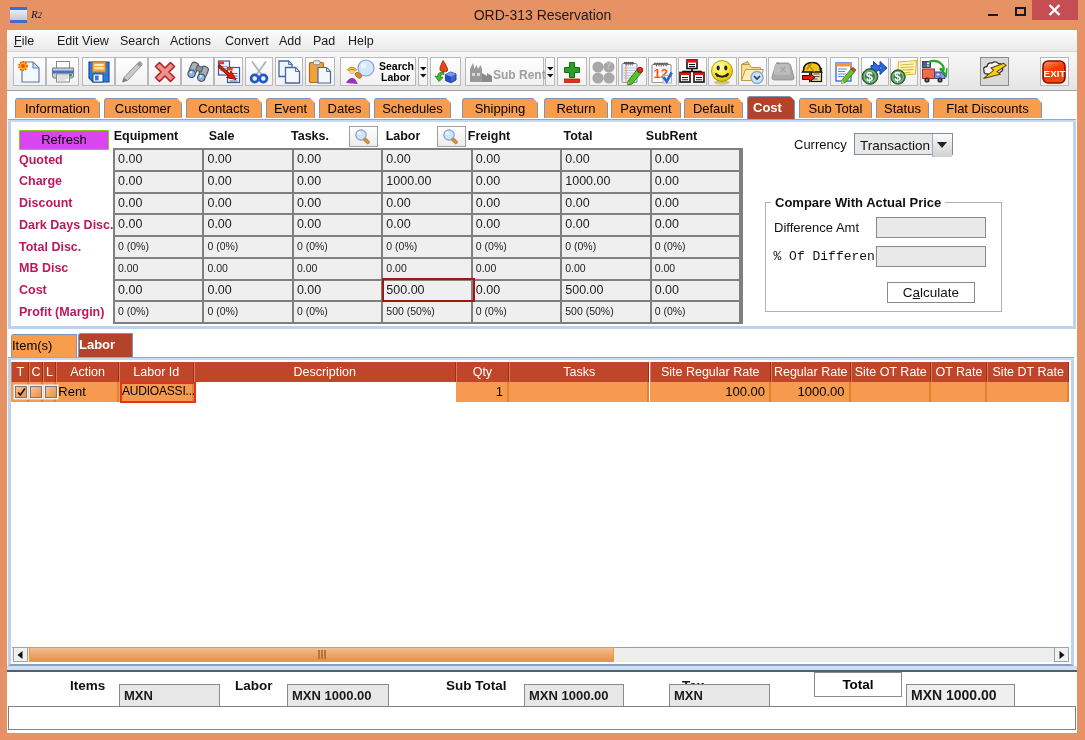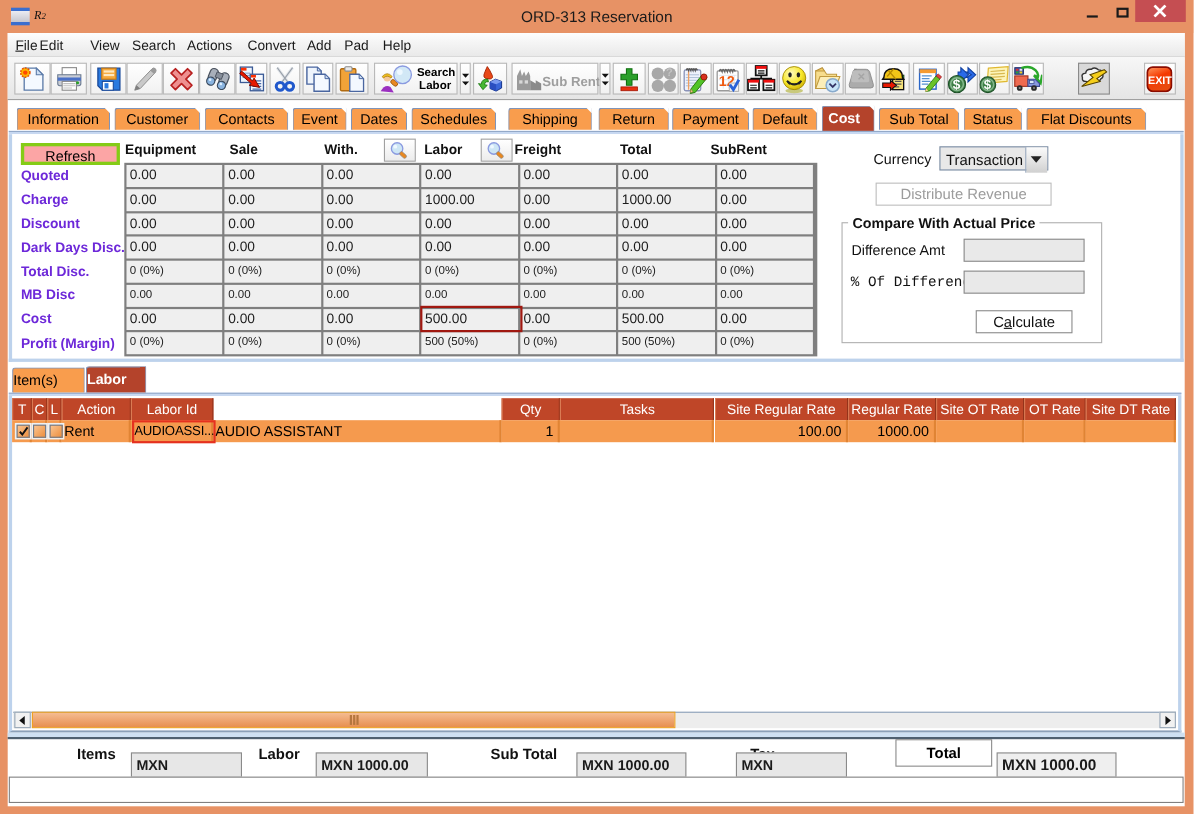--- a/index.html
+++ b/index.html
@@ -9,21 +9,21 @@
 #inner { position:absolute; left:7px; top:30px; width:1070px; height:703px; background:#fff; }
 #menubar { position:absolute; left:0; top:0; width:1070px; height:22px; background:linear-gradient(#fdfdfd,#e9e9e9); border-bottom:1px solid #d5d5d5; }
 .mi { position:absolute; top:0; height:22px; line-height:23px; font-size:12.5px; color:#1a1a1a; }
 #toolbar { position:absolute; left:0; top:22px; width:1070px; height:39px; background:linear-gradient(#f7f7f7,#e5e5e5); border-bottom:1px solid #a0a0a0; }
 .tbtn { position:absolute; top:5px; height:29px; background:linear-gradient(#ffffff,#f1f1f1); border:1px solid #b9b9b9; }
 .tbtn svg { position:absolute; left:50%; top:50%; transform:translate(-50%,-50%); }
 .tab { position:absolute; top:67.5px; height:20px; background:#F99D4D; border:1px solid #8094b8; border-bottom:none; border-radius:3px 1px 0 0; color:#000; font-size:13px; text-align:center; line-height:20px; white-space:nowrap; }
 .tab:after { content:""; position:absolute; right:-1px; top:-1px; width:0; height:0; border-left:5px solid transparent; border-top:5px solid #fff; }
 .tabsel { top:66px !important; height:22.5px !important; background:#B4432B !important; color:#fff !important; font-weight:bold; line-height:21px !important; }
 .ghead { position:absolute; font-weight:bold; font-size:12.5px; color:#111; transform:translateX(-50%); white-space:nowrap; height:14px; line-height:14px; }
-.glabel { position:absolute; font-weight:bold; font-size:12.5px; color:#6d28d9; height:15px; line-height:15px; white-space:nowrap; }
+.glabel { position:absolute; font-weight:bold; font-size:12.5px; color:#be185d; height:15px; line-height:15px; white-space:nowrap; }
 .cell { position:absolute; background:#EFEFEF; color:#1c1c1c; white-space:nowrap; }
 .cbig { font-size:12.5px; line-height:19.5px; padding-left:3px; }
 .csml { font-size:10.5px; line-height:19.5px; padding-left:3px; }
 .rlabel { position:absolute; font-size:13px; color:#111; height:15px; line-height:15px; white-space:nowrap; }
 .ginput { position:absolute; width:110px; height:21px; background:#e9e9e9; border:1px solid #8a8a8a; }
 .itab { position:absolute; font-size:13px; border:1px solid #8094b8; border-bottom:none; border-radius:3px 1px 0 0; text-align:left; }
 .hcell { position:absolute; top:332px; height:20px; background:#BF4628; border-left:1px solid #da7b54; border-right:1px solid #94331a; color:#fff; font-size:12.5px; text-align:center; line-height:20px; white-space:nowrap; overflow:hidden; }
 .dcell { position:absolute; top:352px; height:19.5px; background:#F59A4E; border-right:2px solid #e08434; color:#000; font-size:13px; line-height:19px; white-space:nowrap; overflow:hidden; }
 .num { text-align:right; padding-right:4px; }
 .cb { position:absolute; top:356px; width:12px; height:12px; background:linear-gradient(135deg,#fbc490,#ec8f3e); border:1px solid #6b7b8d; box-shadow:0 0 0 1.5px #f0f0f0; }
@@ -40,21 +40,21 @@
   </div>
 <div class="abs" style="left:988px;top:13.5px;width:10px;height:2.5px;background:#1a1a1a;"></div>
 <div class="abs" style="left:1015px;top:6.5px;width:11px;height:9px;border:2px solid #1a1a1a;"></div>
 <div class="abs" style="left:1032px;top:0;width:46px;height:20px;background:#C54E52;"></div>
 <svg class="abs" style="left:1048px;top:4px;" width="13" height="12" viewBox="0 0 13 12">
     <path d="M1.5 1 L11.5 11 M11.5 1 L1.5 11" stroke="#fff" stroke-width="2.4"></path>
   </svg>
 <div id="inner">
 <div id="menubar"></div>
 <div class="mi" style="left:7px;"><span style="text-decoration:underline;">F</span>ile</div>
-<div class="mi" style="left:29px;">Edit</div>
+<div class="mi" style="left:50px;">Edit</div>
 <div class="mi" style="left:75px;">View</div>
 <div class="mi" style="left:113px;">Search</div>
 <div class="mi" style="left:163px;">Actions</div>
 <div class="mi" style="left:218px;">Convert</div>
 <div class="mi" style="left:272px;">Add</div>
 <div class="mi" style="left:306px;">Pad</div>
 <div class="mi" style="left:341px;">Help</div>
 <div id="toolbar">
 <div class="tbtn" style="left:6px;width:33px;">
         <svg width="26" height="26" viewBox="0 0 26 26">
@@ -355,24 +355,24 @@
 <div class="tab" style="left:455px;width:76px;">Shipping</div>
 <div class="tab" style="left:537px;width:64px;">Return</div>
 <div class="tab" style="left:604px;width:70px;">Payment</div>
 <div class="tab" style="left:677px;width:59px;">Default</div>
 <div class="tab tabsel" style="left:740px;width:48px;text-align:left;padding-left:5px;">Cost</div>
 <div class="tab" style="left:792px;width:73px;">Sub Total</div>
 <div class="tab" style="left:869px;width:53px;">Status</div>
 <div class="tab" style="left:926px;width:109px;">Flat Discounts</div>
 <div class="abs" style="left:1px;top:88.5px;width:1068px;height:3.5px;background:#C7D8F1;border-top:1px solid #93a9c9;"></div>
 <div class="abs" style="left:1px;top:92px;width:1068px;height:207px;background:#fff;border-left:3px solid #BDD2EC;border-right:3px solid #BDD2EC;border-bottom:3px solid #BDD2EC;"></div>
-<div class="abs" style="left:12px;top:100px;width:90px;height:20px;border:3px solid #84cc16;background:#fca5a5;font-size:13px;text-align:center;line-height:18px;">Refresh</div>
+<div class="abs" style="left:12px;top:100px;width:90px;height:20px;border:1px solid #84cc16;background:#d946ef;font-size:13px;text-align:center;line-height:18px;">Refresh</div>
 <div class="ghead" style="left:139px;top:99px;">Equipment</div>
 <div class="ghead" style="left:214.5px;top:99px;">Sale</div>
-<div class="ghead" style="left:303px;top:99px;">With.</div>
+<div class="ghead" style="left:303px;top:99px;">Tasks.</div>
 <div class="ghead" style="left:396px;top:99px;">Labor</div>
 <div class="ghead" style="left:482px;top:99px;">Freight</div>
 <div class="ghead" style="left:571px;top:99px;">Total</div>
 <div class="ghead" style="left:664.5px;top:99px;">SubRent</div>
 <div class="abs" style="left:342px;top:96px;width:29px;height:21px;border:1px solid #a0a0a0;background:linear-gradient(#fff,#ececec);">
       <svg width="20" height="17" viewBox="0 0 20 17" style="position:absolute;left:3px;top:1px;">
         <circle cx="8" cy="7" r="5.2" fill="#cde6f5" stroke="#8a9ae0" stroke-width="1.2"></circle>
         <circle cx="6.3" cy="5.3" r="1.8" fill="#eef8ff"></circle>
         <rect x="11.5" y="9.5" width="7" height="3.4" rx="1.5" transform="rotate(42 12 10)" fill="#e88820" stroke="#8a8a8a" stroke-width="0.6"></rect>
       </svg>
@@ -448,50 +448,49 @@
 <div class="cell csml" style="left:376.35px;top:272.25px;width:87.45px;height:19.75px;">500 (50%)</div>
 <div class="cell csml" style="left:465.8px;top:272.25px;width:87.45px;height:19.75px;">0 (0%)</div>
 <div class="cell csml" style="left:555.25px;top:272.25px;width:87.45px;height:19.75px;">500 (50%)</div>
 <div class="cell csml" style="left:644.7px;top:272.25px;width:87.45px;height:19.75px;">0 (0%)</div>
 <div class="abs" style="left:375px;top:248px;width:93px;height:24px;border:2.5px solid #a01810;"></div>
 <div class="rlabel" style="left:787px;top:107px;height:16px;line-height:16px;">Currency</div>
 <div class="abs" style="left:847px;top:103px;width:99px;height:22px;border:1px solid #7b8da5;background:#e8e8e8;font-size:13.5px;line-height:23px;padding-left:5px;color:#111;">Transaction</div>
 <div class="abs" style="left:925px;top:104px;width:20px;height:23px;background:linear-gradient(#fbfbfb,#d0d0d0);border-left:1px solid #9cabc0;">
       <span style="position:absolute;left:4px;top:8px;width:0;height:0;border:5.5px solid transparent;border-top:6.5px solid #222;"></span>
     </div>
-<div class="abs" style="left:789px;top:136px;width:160px;height:21px;border:1px solid #bdbdbd;background:#fff;color:#9c9c9c;font-size:13.5px;text-align:center;line-height:19px;">Distribute Revenue</div>
 <div class="abs" style="left:758px;top:172px;width:237px;height:110px;border:1px solid #b0b0b0;"></div>
 <div class="abs" style="left:764px;top:164.5px;background:#fff;padding:0 4px;font-weight:bold;font-size:13px;color:#111;height:15px;line-height:15px;">Compare With Actual Price</div>
 <div class="rlabel" style="left:767px;top:190px;">Difference Amt</div>
 <div class="ginput" style="left:869px;top:187px;"></div>
 <div class="rlabel" style="left:766.5px;top:219px;font-family:Liberation Mono, monospace;">% Of Difference</div>
 <div class="ginput" style="left:869px;top:216px;"></div>
 <div class="abs" style="left:880px;top:252px;width:88px;height:21px;border:1px solid #8a8a8a;background:#fff;font-size:13.5px;text-align:center;line-height:19px;color:#111;">C<span style="text-decoration:underline;">a</span>lculate</div>
 <div class="itab" style="left:4px;top:304px;width:66px;height:22.5px;background:#F99D4D;color:#000;line-height:22px;">Item(s)</div>
 <div class="itab" style="left:71px;top:303px;width:55px;height:23.5px;background:#B4432B;color:#fff;font-weight:bold;line-height:22px;">Labor</div>
 <div class="abs" style="left:1px;top:326.5px;width:1066px;height:3px;background:#C7D8F1;border-top:1px solid #93a9c9;"></div>
 <div class="abs" style="left:1px;top:329.5px;width:1066px;height:306px;background:#fff;border-left:3px solid #BDD2EC;border-right:3px solid #BDD2EC;border-bottom:2px solid #8ba0b8;"></div>
 <div class="hcell" style="left:4px;width:18.4px;">T</div>
 <div class="hcell" style="left:22.4px;width:13.2px;">C</div>
 <div class="hcell" style="left:35.6px;width:13.7px;">L</div>
 <div class="hcell" style="left:49.3px;width:62.6px;">Action</div>
 <div class="hcell" style="left:111.9px;width:74.8px;">Labor Id</div>
+<div class="hcell" style="left:186.7px;width:262px;">Description</div>
 <div class="hcell" style="left:448.7px;width:53.4px;">Qty</div>
 <div class="hcell" style="left:502.1px;width:140.4px;">Tasks</div>
 <div class="hcell" style="left:642.5px;width:121.5px;">Site Regular Rate</div>
 <div class="hcell" style="left:764px;width:79.5px;">Regular Rate</div>
 <div class="hcell" style="left:843.5px;width:80.5px;">Site OT Rate</div>
 <div class="hcell" style="left:924px;width:56px;">OT Rate</div>
 <div class="hcell" style="left:980px;width:82.4px;">Site DT Rate</div>
 <div class="dcell" style="left:4px;width:18.4px;"></div>
 <div class="dcell" style="left:22.4px;width:13.2px;"></div>
 <div class="dcell" style="left:35.6px;width:13.7px;"></div>
 <div class="dcell" style="left:49.3px;width:62.6px;padding-left:2px;">Rent</div>
 <div class="dcell" style="left:111.9px;width:74.8px;"></div>
-<div class="dcell" style="left:186.7px;width:262px;padding-left:2px;">AUDIO ASSISTANT</div>
 <div class="dcell num" style="left:448.7px;width:53.4px;">1</div>
 <div class="dcell" style="left:502.1px;width:140.4px;"></div>
 <div class="dcell num" style="left:642.5px;width:121.5px;">100.00</div>
 <div class="dcell num" style="left:764px;width:79.5px;">1000.00</div>
 <div class="dcell" style="left:843.5px;width:80.5px;"></div>
 <div class="dcell" style="left:924px;width:56px;"></div>
 <div class="dcell" style="left:980px;width:82.4px;"></div>
 <div class="abs" style="left:115px;top:352px;width:74px;height:19.5px;font-size:12px;letter-spacing:-0.2px;line-height:19px;color:#000;overflow:hidden;white-space:nowrap;">AUDIOASSI...</div>
 <div class="cb" style="left:7.5px;">
       <svg width="11" height="11" viewBox="0 0 11 11" style="position:absolute;left:0px;top:0px;">

